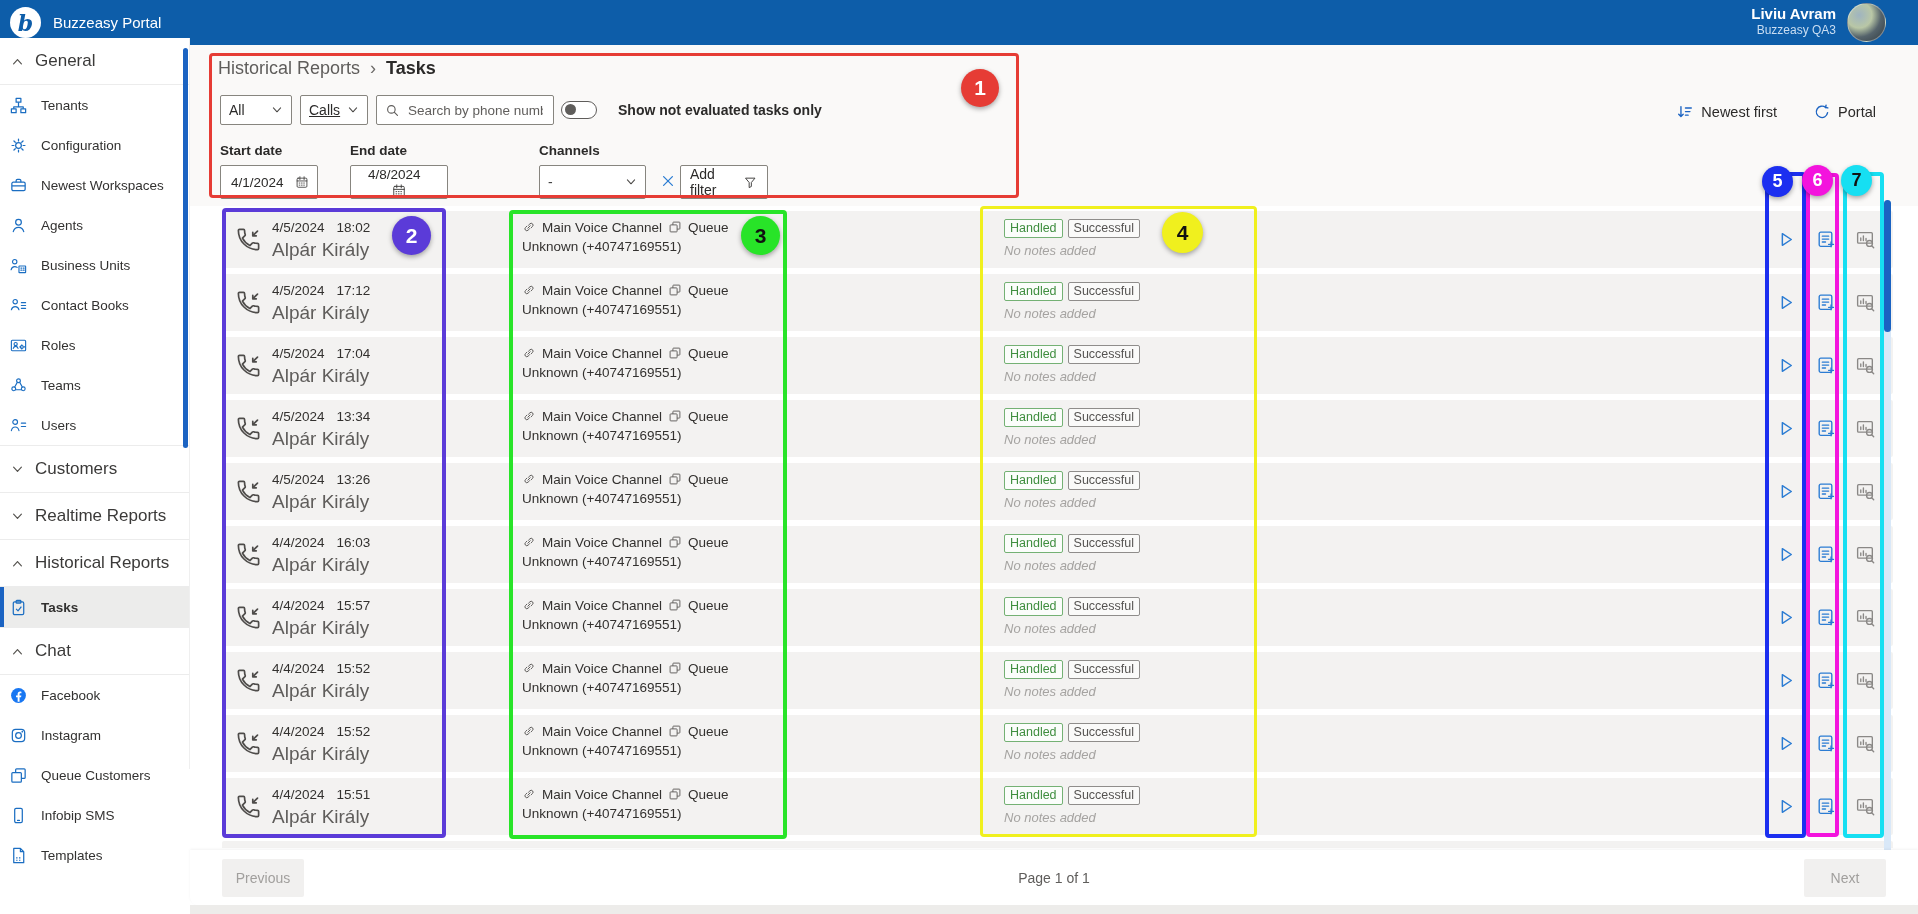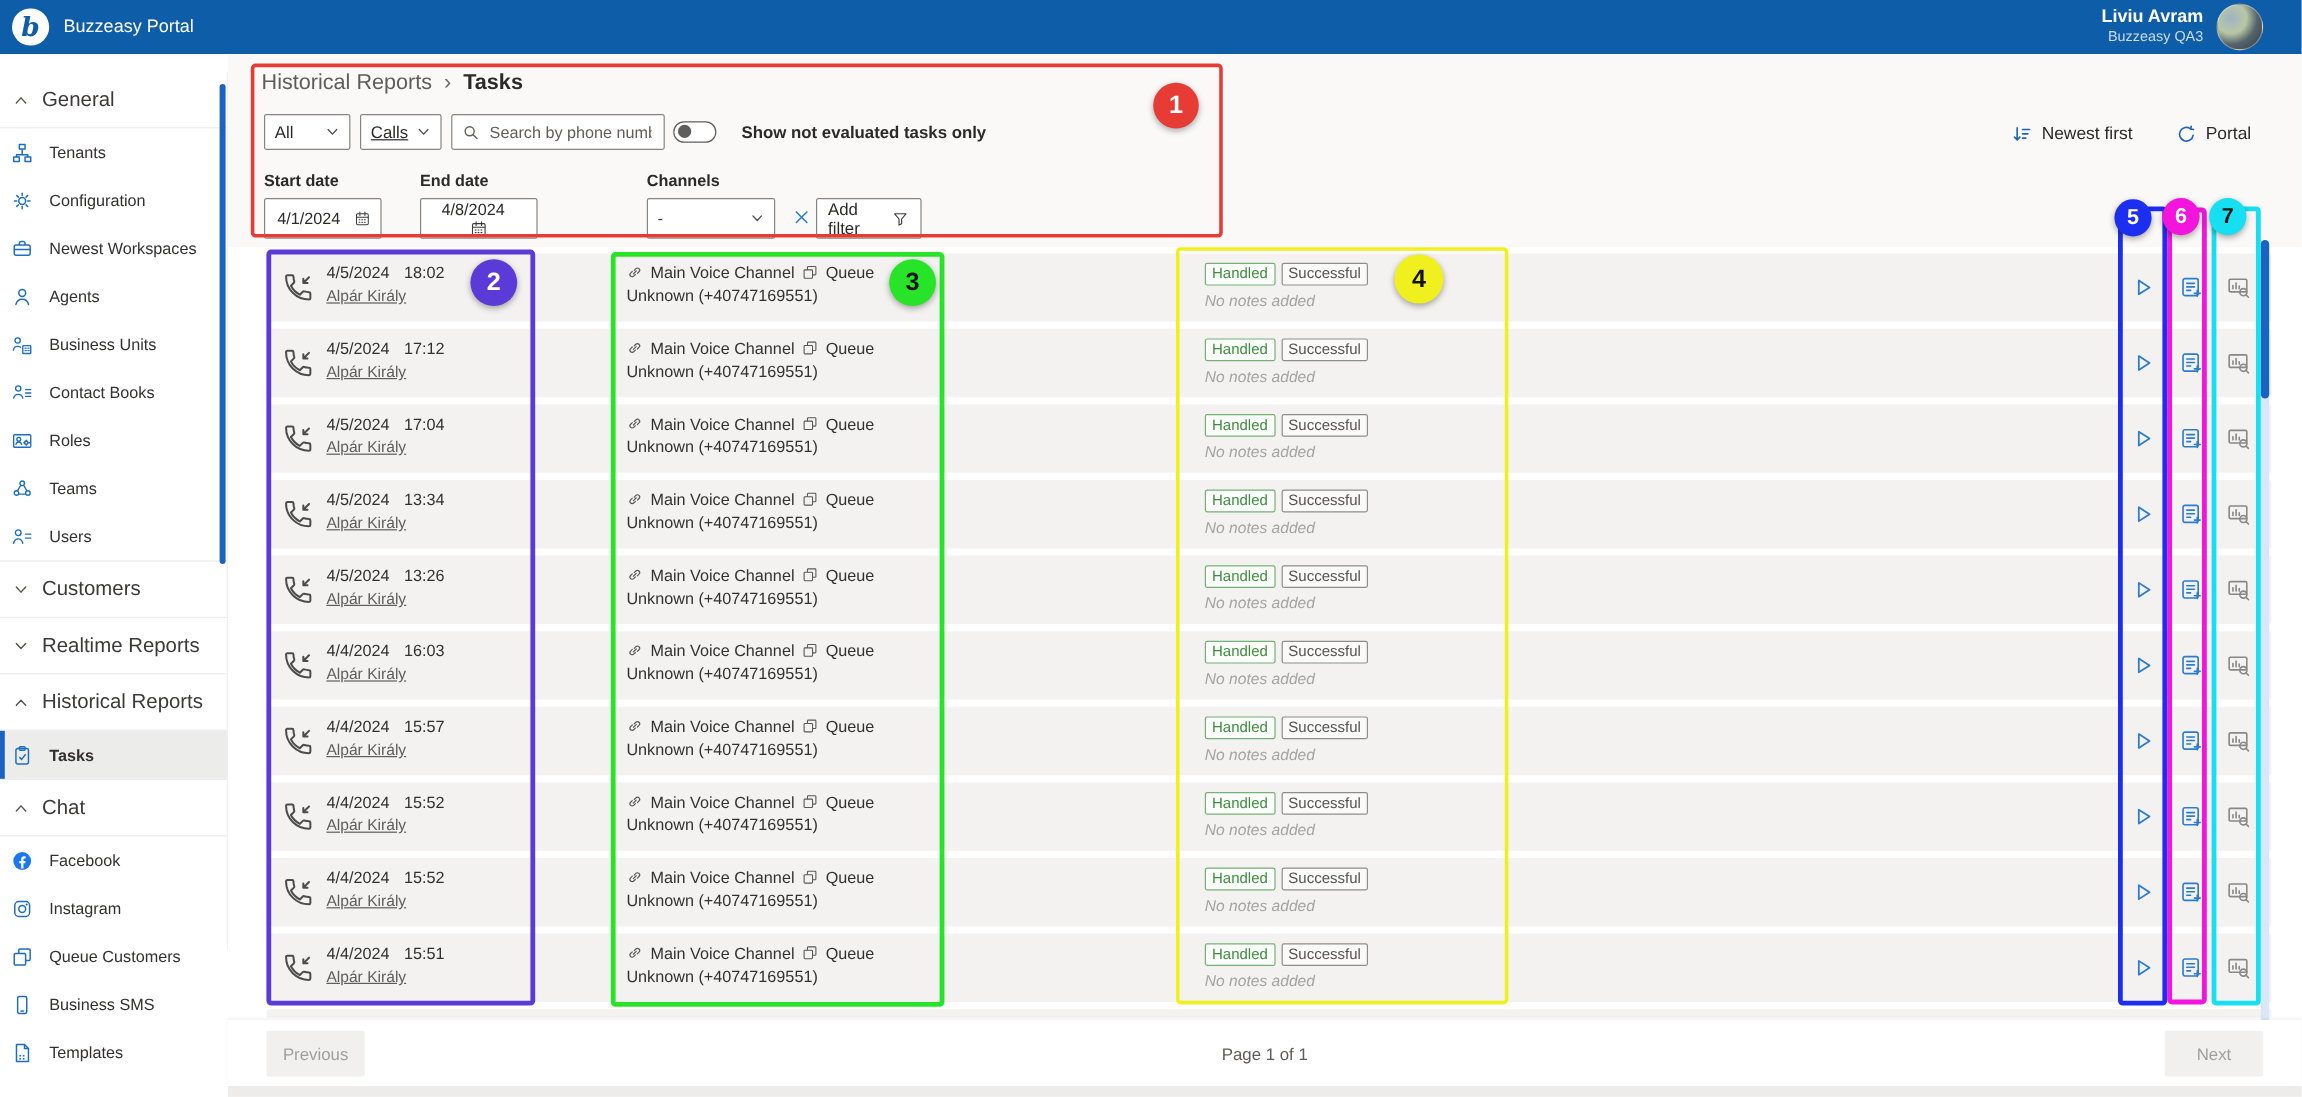--- a/index.html
+++ b/index.html
@@ -14,21 +14,21 @@
   .app-title{position:absolute;left:53px;top:0;height:45px;display:flex;align-items:center;
     color:#fff;font-size:15px;}
   .user-info{position:absolute;right:82px;top:5px;text-align:right;color:#fff;line-height:17px;}
   .user-name{font-size:15px;font-weight:bold;}
   .user-org{font-size:12px;color:#c9ddf2;}
   .avatar{position:absolute;right:32px;top:3px;width:39px;height:39px;border-radius:50%;
     background:radial-gradient(circle at 30% 30%,#9fb4c0 0%,#b9c7a6 35%,#55636b 60%,#2f3a3f 100%);
     border:1px solid rgba(255,255,255,.35);box-sizing:border-box;}
 
   
-  .sidebar{position:absolute;left:0;top:60px;width:190px;height:731px;background:#fff;
+  .sidebar{position:absolute;left:0;top:38px;width:190px;height:731px;background:#fff;
     border-right:1px solid #efefef;box-sizing:border-box;}
   .side-thumb{position:absolute;left:183px;top:10px;width:5px;height:400px;background:#1b63c2;border-radius:3px;}
   .section + .section .section-header{border-top:1px solid #ececec;}
   .section.expanded .section-header{border-bottom:1px solid #ececec;}
   .section-header{height:46px;display:flex;align-items:center;gap:11px;padding-left:11px;
     font-size:17px;color:#3b3a39;cursor:pointer;}
   .section-header .chev{width:13px;height:13px;color:#55534f;flex:none;}
   .side-item{height:40px;display:flex;align-items:center;gap:13px;padding-left:9px;
     font-size:13.5px;color:#323130;position:relative;cursor:pointer;}
   .side-item .s-ico{width:19px;height:19px;color:#1b6ec2;flex:none;}
@@ -80,21 +80,21 @@
   .tool-btn{display:flex;align-items:center;gap:7px;font-size:14.5px;color:#2b2a29;cursor:pointer;background:none;border:none;font-family:"Liberation Sans",sans-serif;}
   .tool-btn svg{width:18px;height:18px;color:#1b63c2;}
 
   
   .task-list{position:absolute;left:32px;top:166px;width:1671px;height:637px;overflow:hidden;}
   .task-row{position:relative;height:57px;margin-bottom:6px;background:#f3f2f1;border-radius:2px;}
   .phone-ico{position:absolute;left:13px;top:15px;width:27px;height:27px;color:#4e4c4a;}
   .cell-when{position:absolute;left:50px;top:9px;}
   .dt{font-size:13.5px;color:#33312f;}
   .dt .time{margin-left:12px;}
-  .agent{margin-top:4px;font-size:13px;color:#5f5d5b;text-decoration:underline;}
+  .agent{margin-top:4px;font-size:19px;color:#5f5d5b;}
   .cell-channel{position:absolute;left:300px;top:9px;font-size:13.5px;color:#33312f;}
   .line1{display:flex;gap:6px;}
   .line1 svg{width:14px;height:14px;color:#5a5856;flex:none;}
   .line2{margin-top:4px;}
   .cell-status{position:absolute;left:782px;top:8px;}
   .badges{display:flex;gap:5px;}
   .badge{box-sizing:border-box;padding:1px 5px 2px;font-size:12.5px;border-radius:2px;border:1px solid;}
   .badge.green{color:#3f8e3f;border-color:#74b174;background:#fbfdfb;}
   .badge.gray{color:#565452;border-color:#8f8d8b;background:#fafaf9;}
   .note{margin-top:5px;font-style:italic;font-size:13px;color:#a5a3a1;}
@@ -477,21 +477,21 @@
     <svg class="s-ico">
                 <use href="#queue-icon"></use>
               </svg>
     <span class="side-item-label">Queue Customers</span>
   </div>
 
   <div class="side-item">
     <svg class="s-ico">
                 <use href="#sms-icon"></use>
               </svg>
-    <span class="side-item-label">Business SMS</span>
+    <span class="side-item-label">Infobip SMS</span>
   </div>
 
   <div class="side-item">
     <svg class="s-ico">
                 <use href="#templates-icon"></use>
               </svg>
     <span class="side-item-label">Templates</span>
   </div>
 </div>
   </div>

